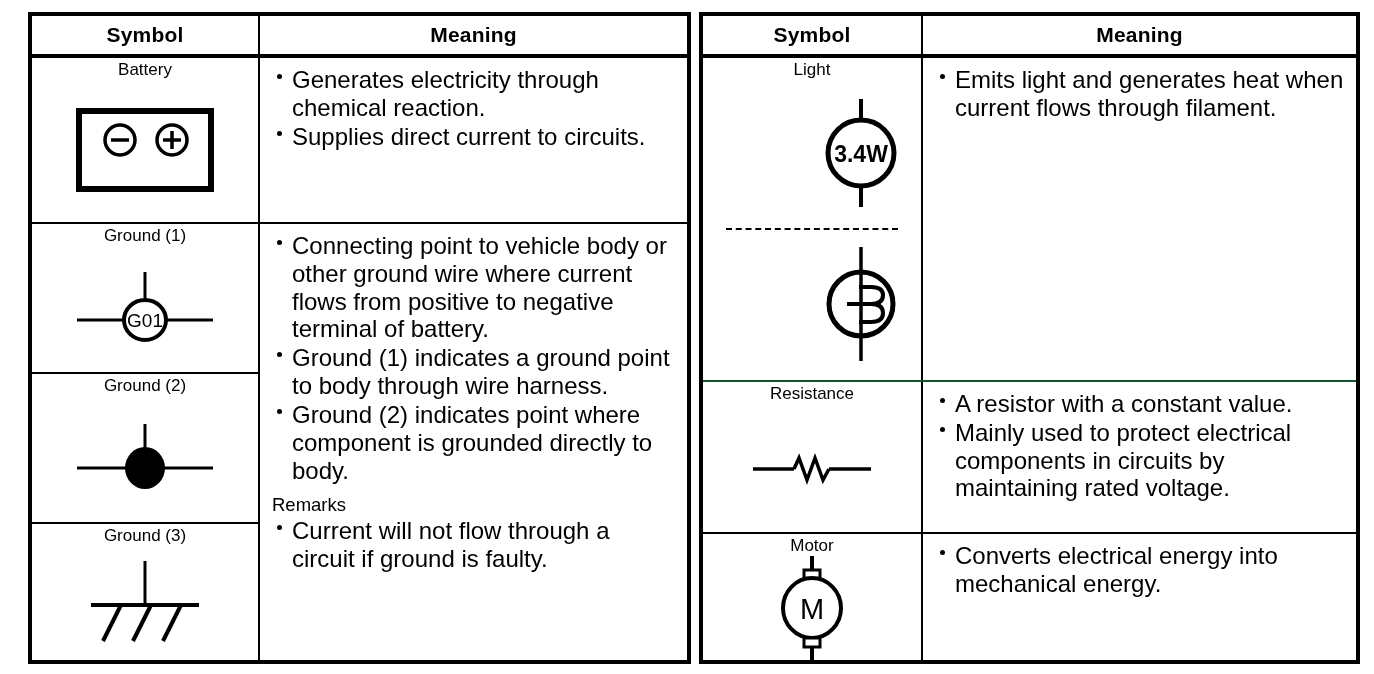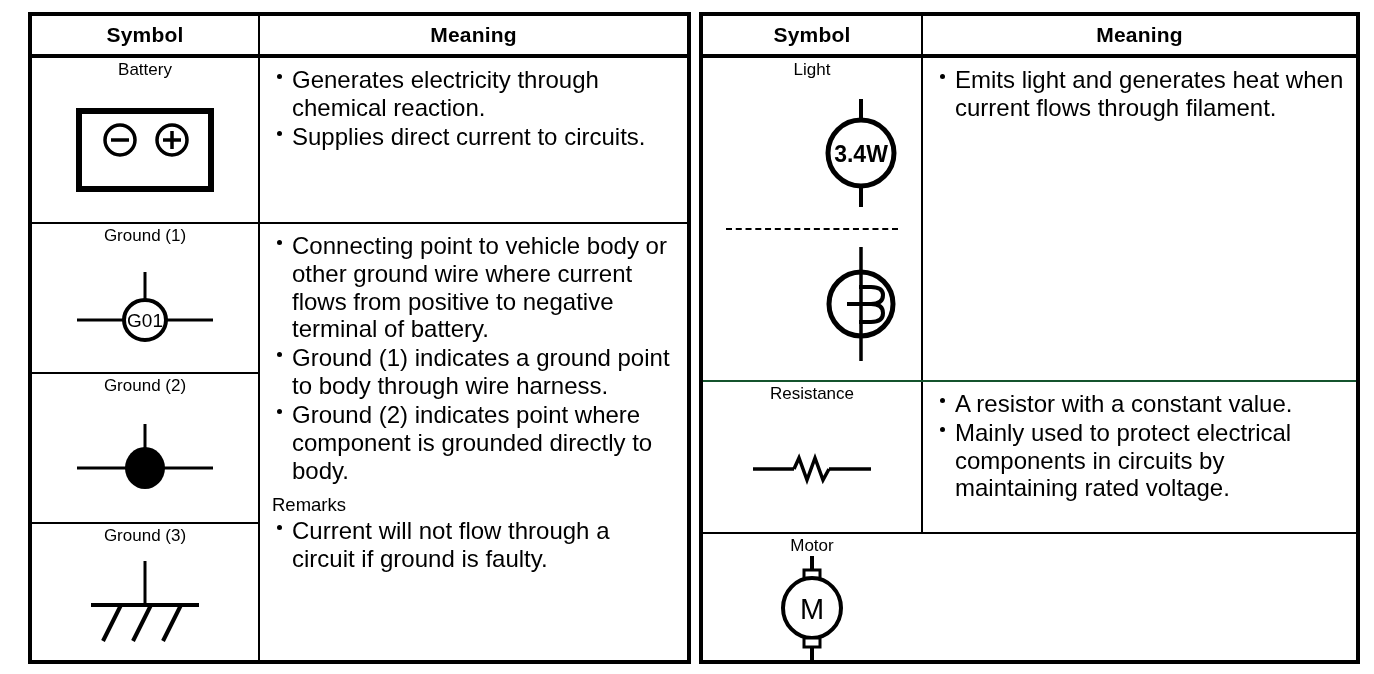--- a/index.html
+++ b/index.html
@@ -297,16 +297,21 @@
           <svg width="120" height="108" viewBox="0 0 120 108">
             <line x1="60" y1="2" x2="60" y2="16" stroke="#000" stroke-width="4"></line>
             <rect x="52" y="16" width="16" height="9" fill="#fff" stroke="#000" stroke-width="3"></rect>
             <ellipse cx="60" cy="54" rx="29" ry="30" fill="#fff" stroke="#000" stroke-width="4"></ellipse>
             <text x="60" y="65" text-anchor="middle" font-family="'Liberation Sans',sans-serif" font-size="29" fill="#000">M</text>
             <rect x="52" y="84" width="16" height="9" fill="#fff" stroke="#000" stroke-width="3"></rect>
             <line x1="60" y1="93" x2="60" y2="106" stroke="#000" stroke-width="4"></line>
           </svg>
         </div>
       </div>
+      <div class="mcell col-mean-r">
+        <ul class="blist">
+          <li>Converts electrical energy into mechanical energy.</li>
+        </ul>
+      </div>
     </div>
 
   </div>
 </div>
 
 </body></html>

